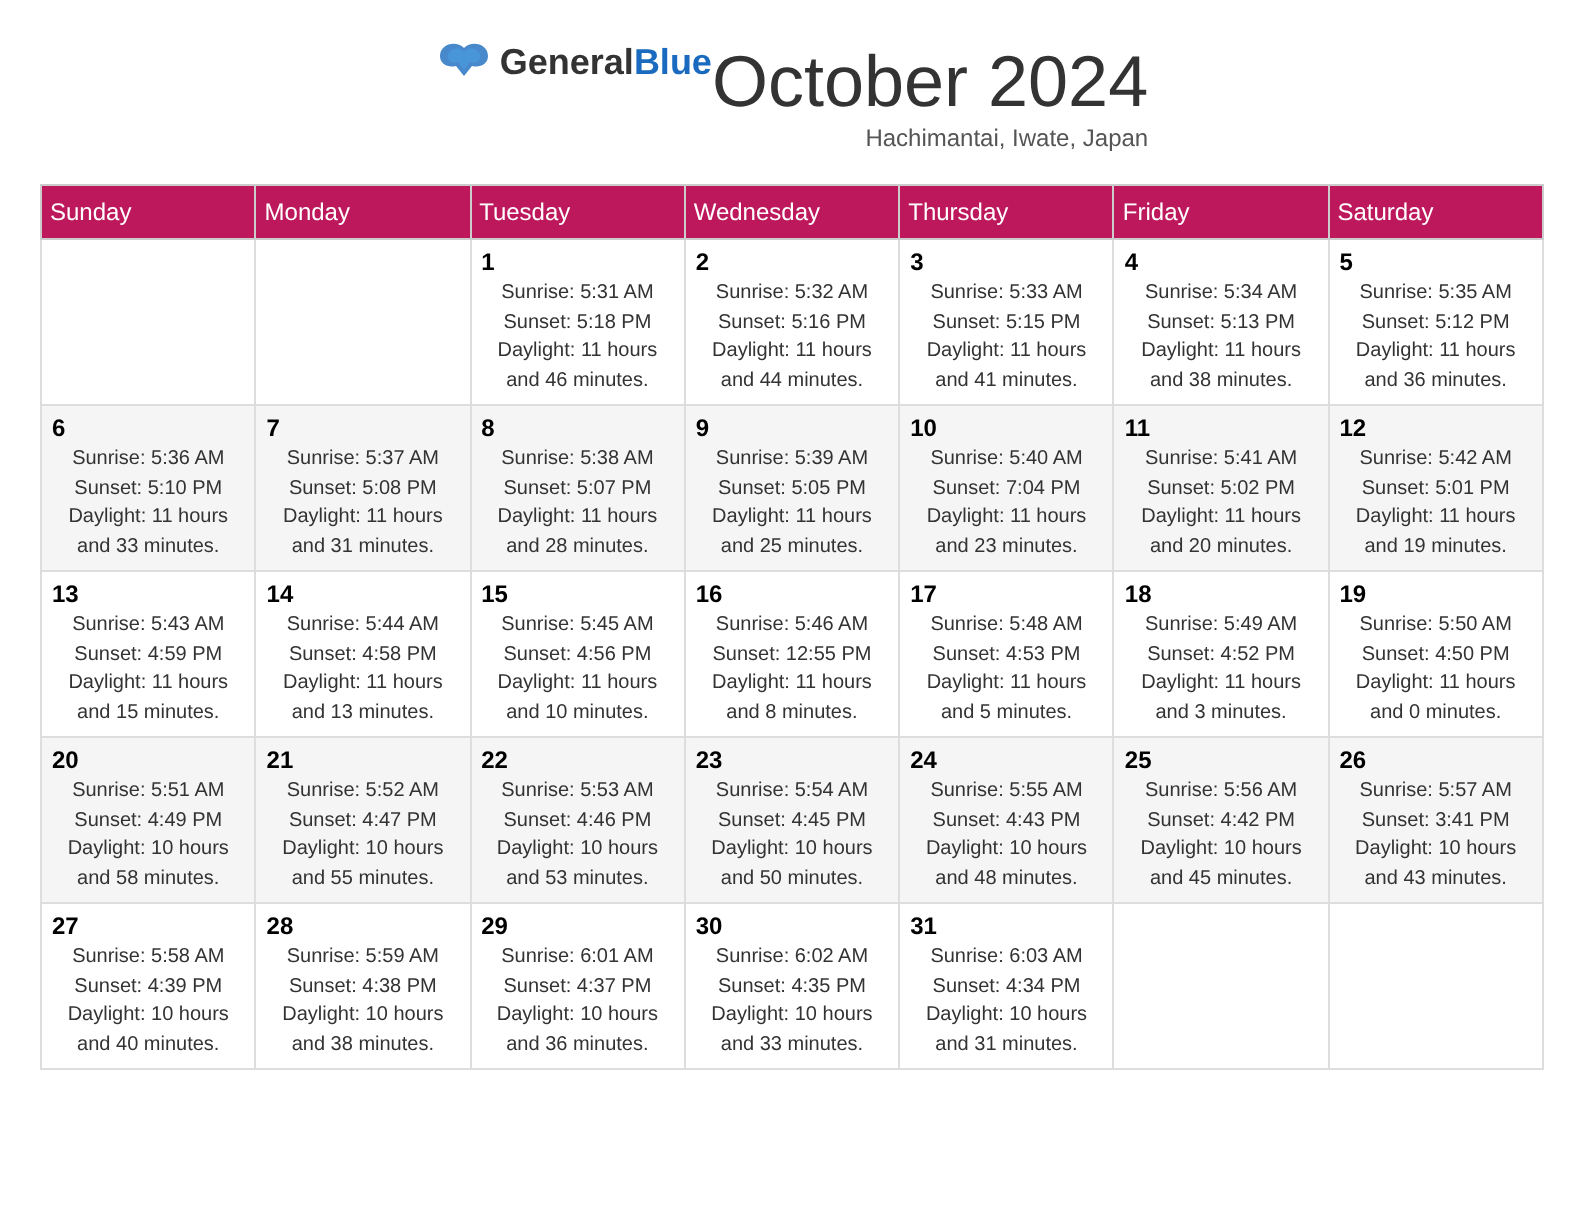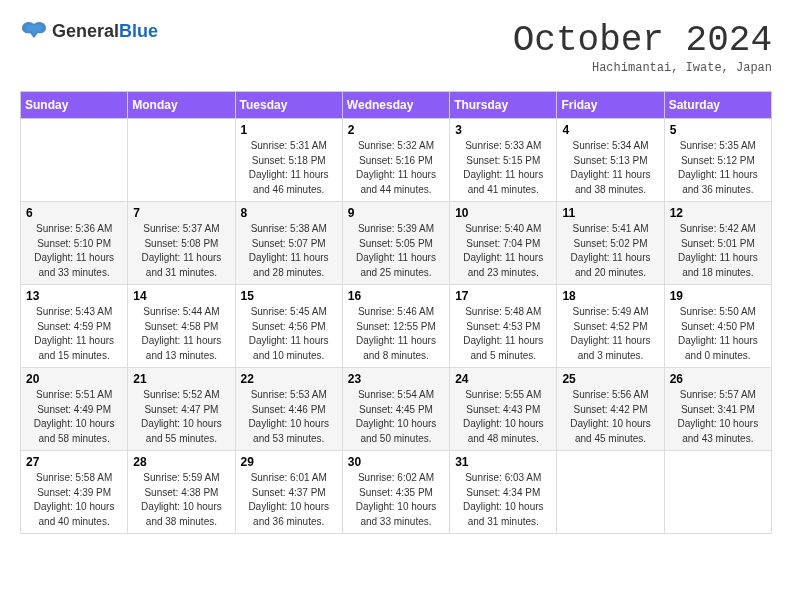--- a/index.html
+++ b/index.html
@@ -5,21 +5,21 @@
     * { box-sizing: border-box; margin: 0; padding: 0; }
     body {
       font-family: Arial, sans-serif;
       background: #fff;
       width: 792px;
       min-height: 612px;
       padding: 20px;
     }
     .header {
       display: flex;
-      justify-content: space-between;
+      justify-content: center;
       align-items: flex-start;
       margin-bottom: 16px;
     }
     .logo {
       display: flex;
       align-items: center;
       gap: 4px;
     }
     .logo-text-general {
       font-size: 18px;
@@ -30,42 +30,41 @@
       font-size: 18px;
       font-weight: bold;
       color: #1a6bbf;
     }
     .logo-bird {
       width: 28px;
       height: 22px;
     }
     .title-block {
       text-align: right;
-      font-family: Liberation Mono, monospace;
     }
     .month-year {
       font-size: 36px;
       font-weight: normal;
       color: #333;
     }
     .location {
       font-size: 12px;
       color: #555;
     }
     .calendar {
       width: 100%;
       border-collapse: collapse;
       font-size: 10.5px;
     }
     .calendar th {
-      background: #8b5cf6;
+      background: #be185d;
       color: #fff;
       padding: 6px 4px;
       text-align: left;
-      font-weight: bold;
+      font-weight: normal;
       font-size: 12px;
       border: 1px solid #ccc;
     }
     .calendar td {
       vertical-align: top;
       padding: 4px 5px;
       border: 1px solid #ddd;
       width: calc(100% / 7);
       min-height: 80px;
       background: #fff;
@@ -212,21 +211,21 @@
             <div>Sunrise: 5:41 AM</div>
             <div>Sunset: 5:02 PM</div>
             <div>Daylight: 11 hours and 20 minutes.</div>
           </div>
         </td>
         <td>
           <span class="day-num">12</span>
           <div class="day-info">
             <div>Sunrise: 5:42 AM</div>
             <div>Sunset: 5:01 PM</div>
-            <div>Daylight: 11 hours and 18 minutes.</div>
+            <div>Daylight: 11 hours and 19 minutes.</div>
           </div>
         </td>
       </tr>
       <tr>
         <td>
           <span class="day-num">13</span>
           <div class="day-info">
             <div>Sunrise: 5:43 AM</div>
             <div>Sunset: 4:59 PM</div>
             <div>Daylight: 11 hours and 15 minutes.</div>

